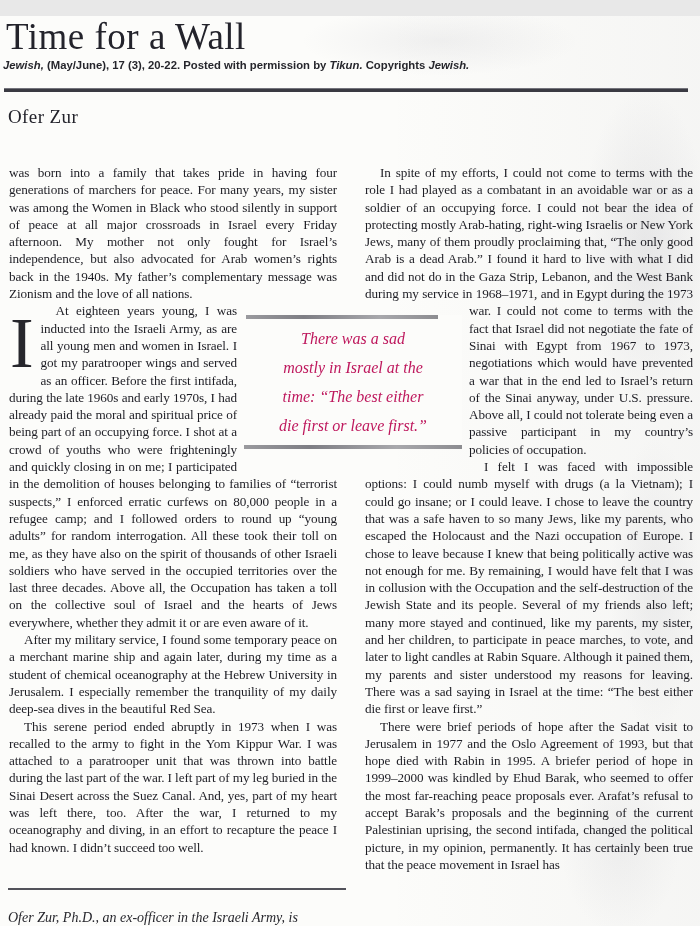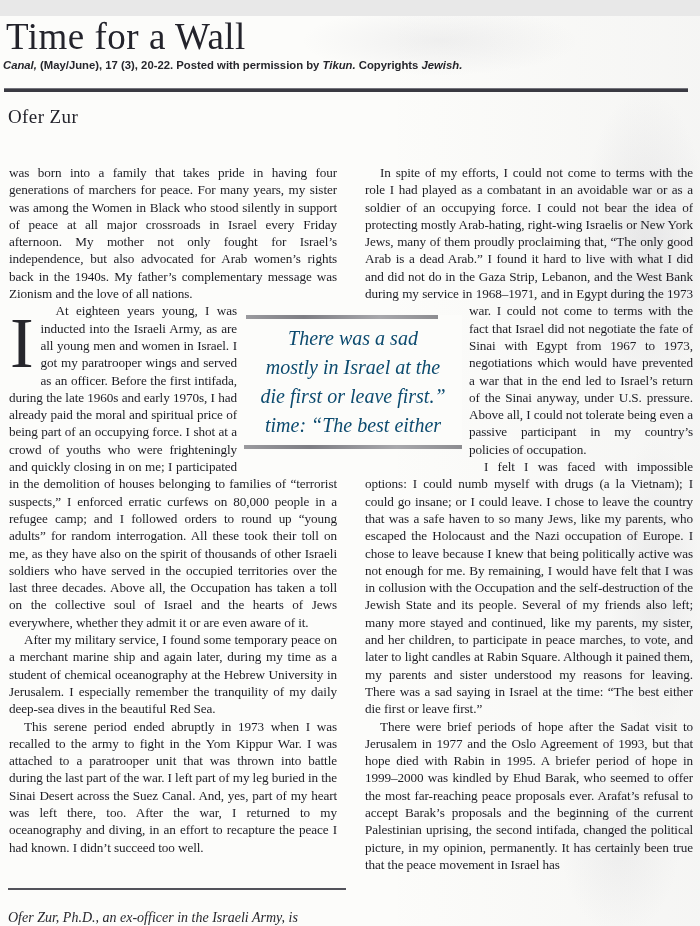--- a/index.html
+++ b/index.html
@@ -47,21 +47,21 @@
     margin:3px 7px 0 1px;color:#26262c;
   }
   .sp-anchor-r{float:right;width:0;height:146px;}
   .sp-block-r{float:right;clear:right;width:100px;height:160px;}
   .sp-anchor-l{float:left;width:0;height:146px;}
   .sp-block-l{float:left;clear:left;width:104px;height:160px;}
 
   .pullquote{
     position:absolute;left:244px;top:299px;width:218px;
     background:#fcfcfa;text-align:center;
-    font-style:italic;font-size:20px;line-height:29px;color:#0c4a6e;
+    font-style:italic;font-size:16px;line-height:29px;color:#be185d;
   }
   .pq-bar{height:4px;background:linear-gradient(90deg,#9a9a9e,#7e7e84 30%,#a8a8ac 70%,#8c8c90);}
   .pq-bar-top{width:88%;margin:0 auto 5px 2px;}
   .pq-bar-bottom{margin-top:5px;}
 
   .bio{
     position:absolute;left:8px;top:872px;width:338px;height:54px;
     box-sizing:border-box;background:#fcfcfa;
     border-top:2px solid #52525a;padding-top:19px;
     font-style:italic;font-size:14px;line-height:18.5px;color:#26262c;
@@ -73,21 +73,21 @@
 <div class="page">
 
   <div class="smudge s1"></div>
   <div class="smudge s2"></div>
   <div class="smudge s3"></div>
   <div class="smudge s4"></div>
 
   <h1 class="title">Time for a Wall</h1>
 
   <div class="ref">
-    <div class="ref-line-2"><i>Canal,</i><span> (May/June), 17 (3), 20-22. Posted with permission by </span><i>Tikun.</i><span> Copyrights </span><i>Jewish.</i></div>
+    <div class="ref-line-2"><i>Jewish,</i><span> (May/June), 17 (3), 20-22. Posted with permission by </span><i>Tikun.</i><span> Copyrights </span><i>Jewish.</i></div>
   </div>
 
   <div class="rule-top"></div>
 
   <div class="author">Ofer Zur</div>
 
   <div class="columns">
 
     <div class="col col-left">
       <div class="sp-anchor-r"></div>
@@ -105,22 +105,22 @@
       <p>I felt I was faced with impossible options: I could numb myself with drugs (a la Vietnam); I could go insane; or I could leave. I chose to leave the country that was a safe haven to so many Jews, like my parents, who escaped the Holocaust and the Nazi occupation of Europe. I chose to leave because I knew that being politically active was not enough for me. By remaining, I would have felt that I was in collusion with the Occupation and the self-destruction of the Jewish State and its people. Several of my friends also left; many more stayed and continued, like my parents, my sister, and her children, to participate in peace marches, to vote, and later to light candles at Rabin Square. Although it pained them, my parents and sister understood my reasons for leaving. There was a sad saying in Israel at the time: “The best either die first or leave first.”</p>
       <p>There were brief periods of hope after the Sadat visit to Jerusalem in 1977 and the Oslo Agreement of 1993, but that hope died with Rabin in 1995. A briefer period of hope in 1999–2000 was kindled by Ehud Barak, who seemed to offer the most far-reaching peace proposals ever. Arafat’s refusal to accept Barak’s proposals and the beginning of the current Palestinian uprising, the second intifada, changed the political picture, in my opinion, permanently. It has certainly been true that the peace movement in Israel has</p>
     </div>
 
   </div>
 
   <div class="pullquote">
     <div class="pq-bar pq-bar-top"></div>
     <div>There was a sad</div>
     <div>mostly in Israel at the</div>
+    <div>time: “The best either</div>
     <div>die first or leave first.”</div>
-    <div>time: “The best either</div>
     <div class="pq-bar pq-bar-bottom"></div>
   </div>
 
   <div class="bio">
     <span>Ofer Zur, Ph.D., an ex-officer in the Israeli Army, is currently a clinical psychologist living in California.</span>
   </div>
 
 </div>
 
 </body></html>

